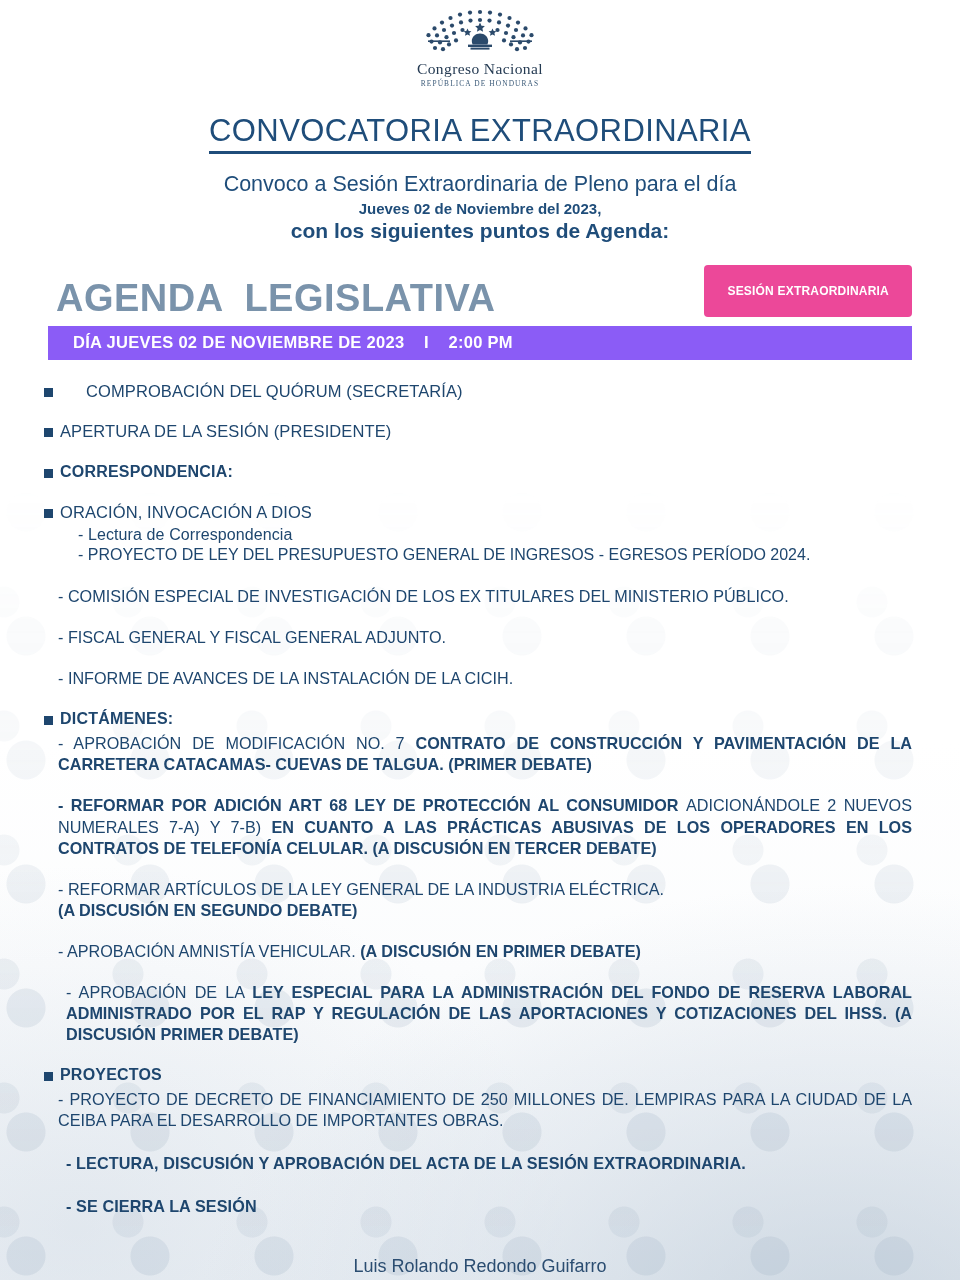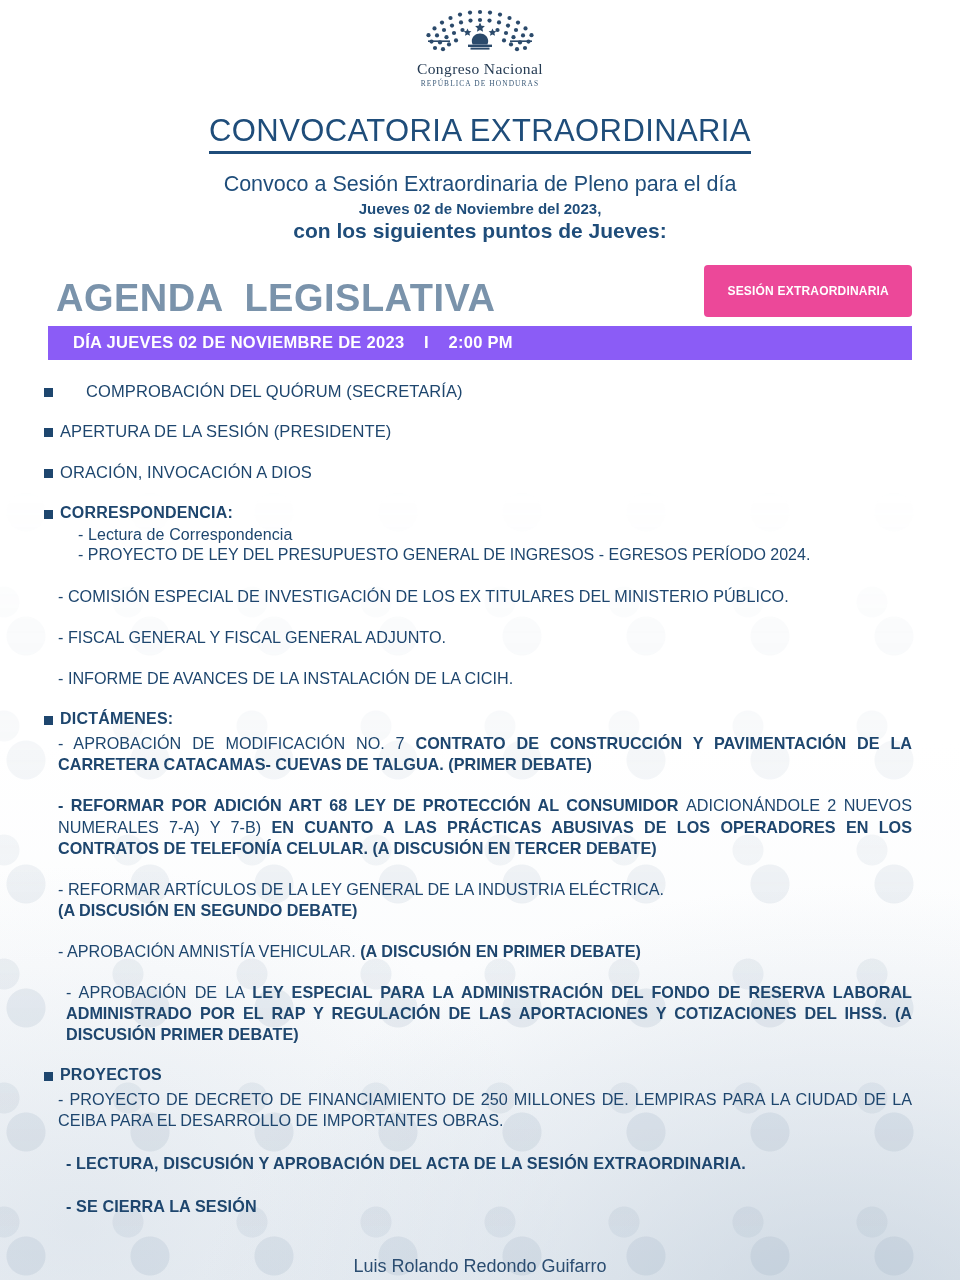--- a/index.html
+++ b/index.html
@@ -289,21 +289,21 @@
       </svg>
       <div class="logo-name">Congreso Nacional</div>
       <div class="logo-sub">REPÚBLICA DE HONDURAS</div>
     </div>
   </div>
 
   <div class="headline">
     <div class="conv-title">CONVOCATORIA EXTRAORDINARIA</div>
     <div class="sub1">Convoco a Sesión Extraordinaria de Pleno para el día</div>
     <div class="sub2">Jueves 02 de Noviembre del 2023,</div>
-    <div class="sub3">con los siguientes puntos de Jueves:</div>
+    <div class="sub3">con los siguientes puntos de Agenda:</div>
   </div>
 
   <div class="agenda-head">
     <div class="agenda-title">AGENDA  LEGISLATIVA</div>
     <div class="session-badge">SESIÓN EXTRAORDINARIA</div>
   </div>
   <div class="date-band">DÍA JUEVES 02 DE NOVIEMBRE DE 2023    I    2:00 PM</div>
 
   <div class="agenda-body">
 
@@ -312,26 +312,26 @@
       <span class="lvl1">COMPROBACIÓN DEL QUÓRUM (SECRETARÍA)</span>
     </div>
 
     <div class="a-row item-gap">
       <span class="bullet"></span>
       <span class="lvl1">APERTURA DE LA SESIÓN (PRESIDENTE)</span>
     </div>
 
     <div class="a-row item-gap">
       <span class="bullet"></span>
+      <span class="lvl1 bold">CORRESPONDENCIA:</span>
+    </div>
+
+    <div class="a-row item-gap">
+      <span class="bullet"></span>
       <span class="lvl1">ORACIÓN, INVOCACIÓN A DIOS</span>
-    </div>
-
-    <div class="a-row item-gap">
-      <span class="bullet"></span>
-      <span class="lvl1 bold">CORRESPONDENCIA:</span>
     </div>
     <div class="sub-list">
       <div class="mixedcase">- Lectura de Correspondencia</div>
       <div>- PROYECTO DE LEY DEL PRESUPUESTO GENERAL DE INGRESOS - EGRESOS PERÍODO 2024.</div>
     </div>
 
     <div class="para para-indent">- COMISIÓN ESPECIAL DE INVESTIGACIÓN DE LOS EX TITULARES DEL MINISTERIO PÚBLICO.</div>
     <div class="para para-indent">- FISCAL GENERAL Y FISCAL GENERAL ADJUNTO.</div>
     <div class="para para-indent">- INFORME DE AVANCES DE LA INSTALACIÓN DE LA CICIH.</div>
 

